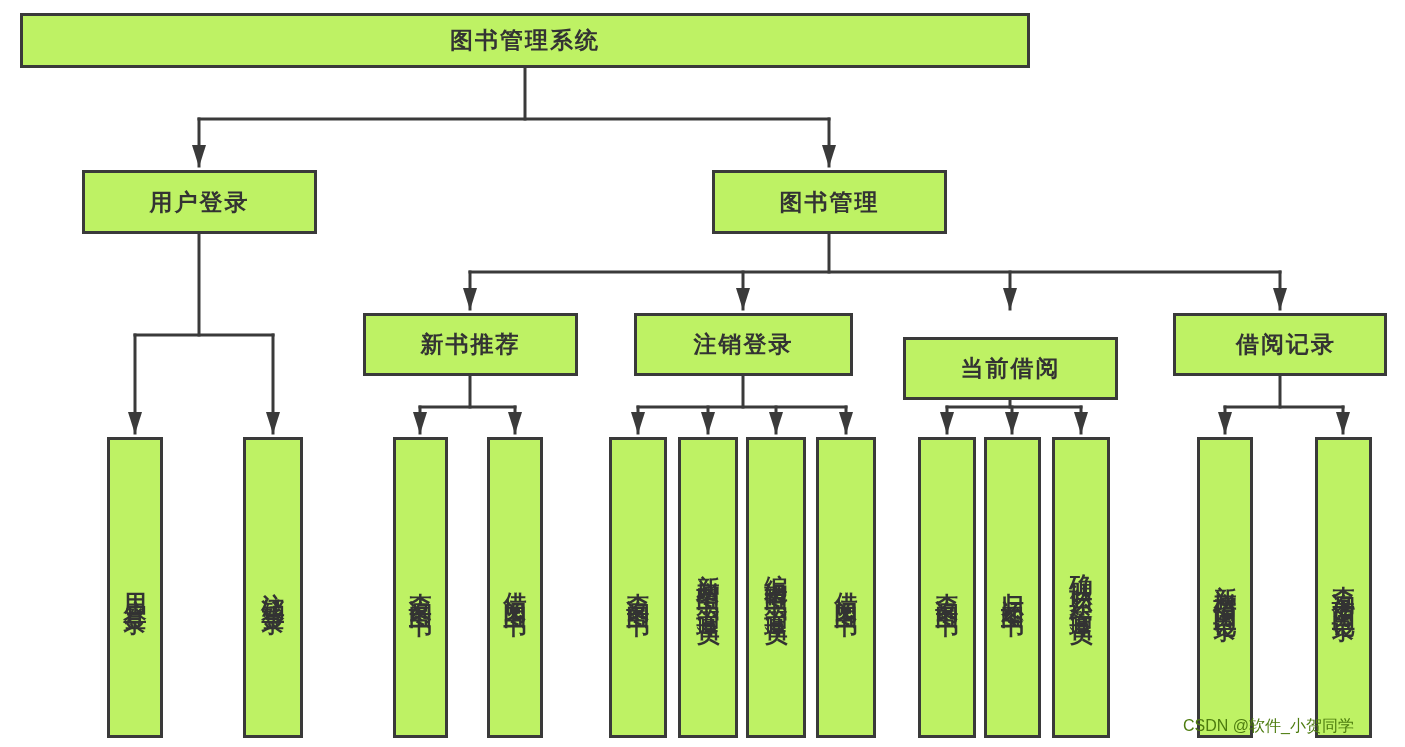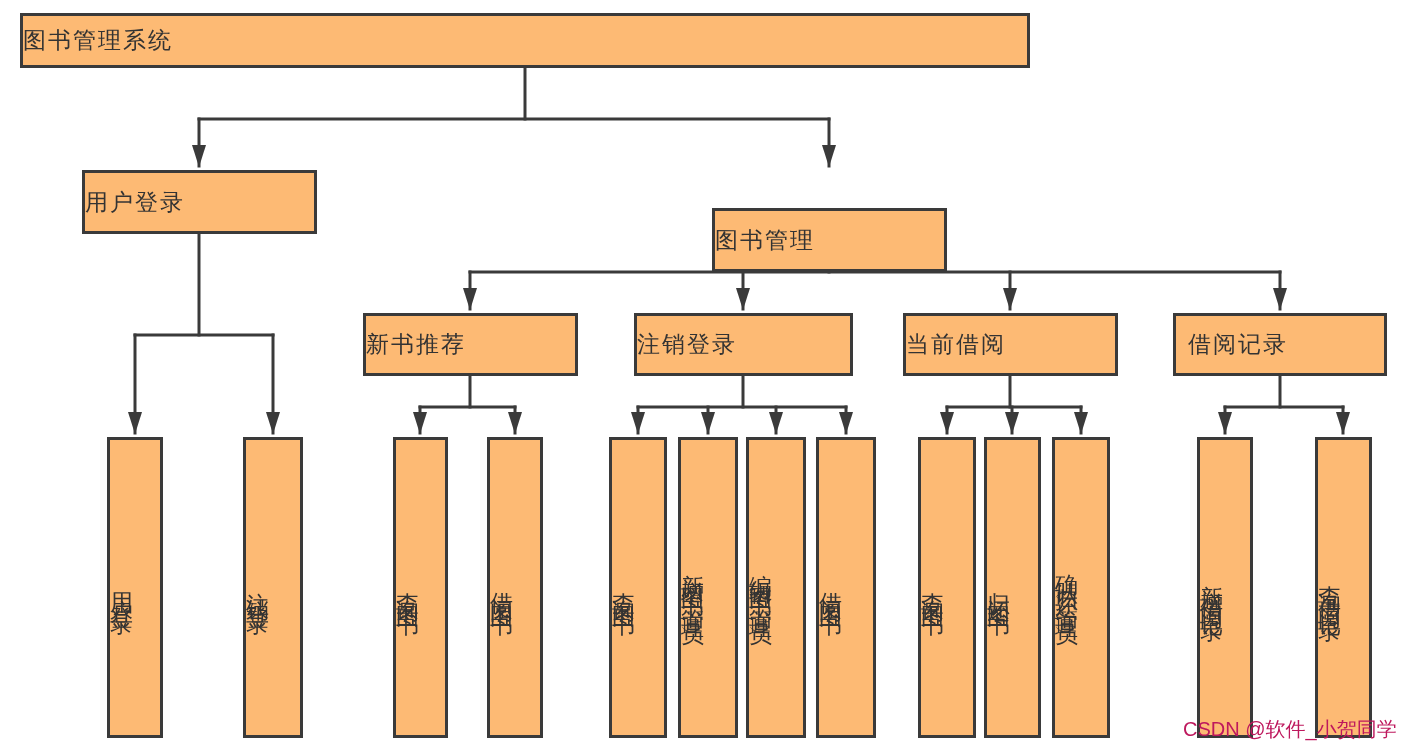--- a/index.html
+++ b/index.html
@@ -4,36 +4,36 @@
 <style>
   html,body{margin:0;padding:0;background:#ffffff;}
   .canvas{
     position:relative;width:1405px;height:747px;background:#ffffff;
     font-family:"Liberation Sans","DejaVu Sans",sans-serif;overflow:hidden;
   }
   .connectors{position:absolute;left:0;top:0;width:1405px;height:747px;}
   .connectors path,.connectors line{stroke:#3a3a3a;stroke-width:3;fill:none;stroke-linecap:square;}
   .connectors .ah{fill:#3a3a3a;stroke:none;}
   .box{
-    position:absolute;box-sizing:border-box;background:#fdba74;
+    position:absolute;box-sizing:border-box;background:#bef264;
     border:3px solid #3a3a3a;color:#333333;
-    display:flex;align-items:center;justify-content:flex-start;
+    display:flex;align-items:center;justify-content:center;font-weight:bold;
   }
   .hbox{font-size:23px;letter-spacing:2px;white-space:nowrap;}
   .root{left:20px;top:13px;width:1010px;height:55px;}
   .lvl2{top:170px;height:64px;}
   .lvl3{top:313px;height:63px;}
   .leaf{top:437px;height:301px;font-size:23px;}
   .vtext{
     writing-mode:vertical-rl;text-orientation:mixed;
     letter-spacing:7px;line-height:1;white-space:nowrap;color:#333333;
   }
   .watermark{
     position:absolute;left:1183px;top:716px;z-index:6;
-    font-size:20px;color:#be185d;white-space:nowrap;
+    font-size:16px;color:#4d7c0f;white-space:nowrap;
   }
   .lbl{white-space:nowrap;}
 </style>
 </head>
 <body>
 
 <div class="canvas">
 
   <svg class="connectors" width="1405" height="747" viewBox="0 0 1405 747" xmlns="http://www.w3.org/2000/svg">
     <defs>
@@ -97,31 +97,31 @@
     </g>
   </svg>
 
   <div class="box hbox root">
     <span class="lbl">图书管理系统</span>
   </div>
 
   <div class="box hbox lvl2" style="left:82px;width:235px;">
     <span class="lbl">用户登录</span>
   </div>
-  <div class="box hbox lvl2" style="left:712px;width:235px;margin-top:38px;">
+  <div class="box hbox lvl2" style="left:712px;width:235px;">
     <span class="lbl">图书管理</span>
   </div>
 
   <div class="box hbox lvl3" style="left:363px;width:215px;">
     <span class="lbl">新书推荐</span>
   </div>
   <div class="box hbox lvl3" style="left:634px;width:219px;">
     <span class="lbl">注销登录</span>
   </div>
-  <div class="box hbox lvl3" style="left:903px;width:215px;">
+  <div class="box hbox lvl3" style="left:903px;width:215px;margin-top:24px;">
     <span class="lbl">当前借阅</span>
   </div>
   <div class="box hbox lvl3" style="left:1173px;width:214px;padding-left:12px;">
     <span class="lbl">借阅记录</span>
   </div>
 
   <div class="box leaf" style="left:107px;width:56px;">
     <span class="vtext">用户登录</span>
   </div>
   <div class="box leaf" style="left:243px;width:60px;">

